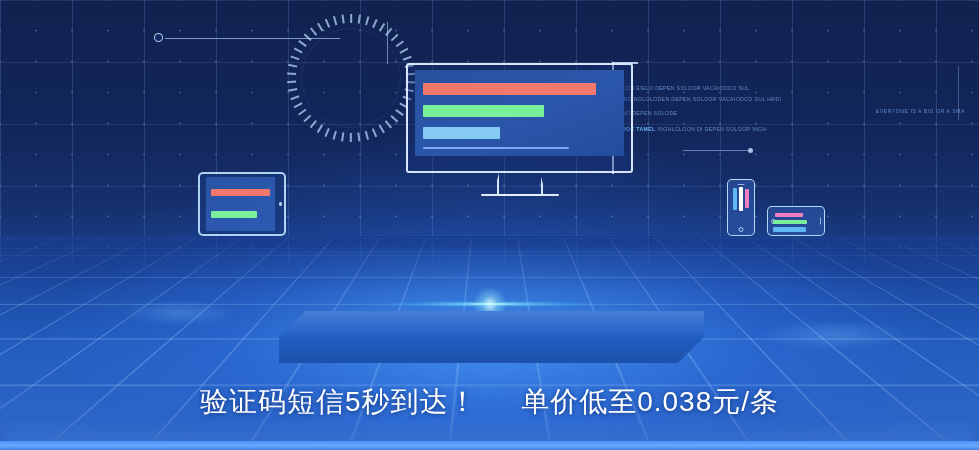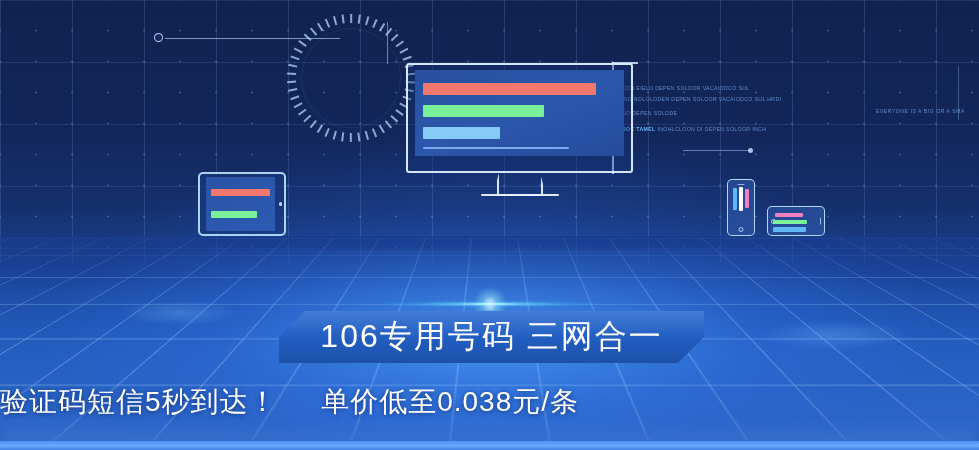--- a/index.html
+++ b/index.html
@@ -258,21 +258,21 @@
     position:absolute; left:0; top:0; width:425px; height:52px;
     display:flex; align-items:center; justify-content:center;
     font-size:32px; font-weight:normal; letter-spacing:2px;
     color:#ffffff; white-space:nowrap;
     font-family:"Liberation Sans", sans-serif;
   }
 
   
   .subline{
     position:absolute; left:0; top:383px; width:979px;
-    text-align:left;
+    text-align:center;
     font-size:28px; color:#ffffff; letter-spacing:1px;
     white-space:nowrap;
     text-shadow:0 1px 5px rgba(10,35,95,.75);
     font-family:"Liberation Sans", sans-serif;
   }
   .subline .gap{ display:inline-block; width:26px; }
 
   
   .smudge{
     position:absolute; border-radius:50%;
@@ -397,21 +397,20 @@
         <div class="ph-bar" style="left: 5.4px; top: 13.2px; width: 34.1px; background: rgb(123, 240, 154);"></div>
         <div class="ph-bar" style="left: 5.4px; top: 20.4px; width: 33px; background: rgb(95, 184, 245);"></div>
       </div>
   </div>
 
   <div class="flare"></div>
 
   <div class="ribbon">
     <div class="ribbon-shine"></div>
   </div>
-  <div class="ribbon-text" style="left:279px;top:311px;position:absolute;">106专用号码  三网合一</div>
 
   <div class="subline">
     <span>验证码短信5秒到达！</span>
     <span class="gap"></span>
     <span>单价低至0.038元/条</span>
   </div>
 
   <div class="bottom-band"></div>
 </div>
 

